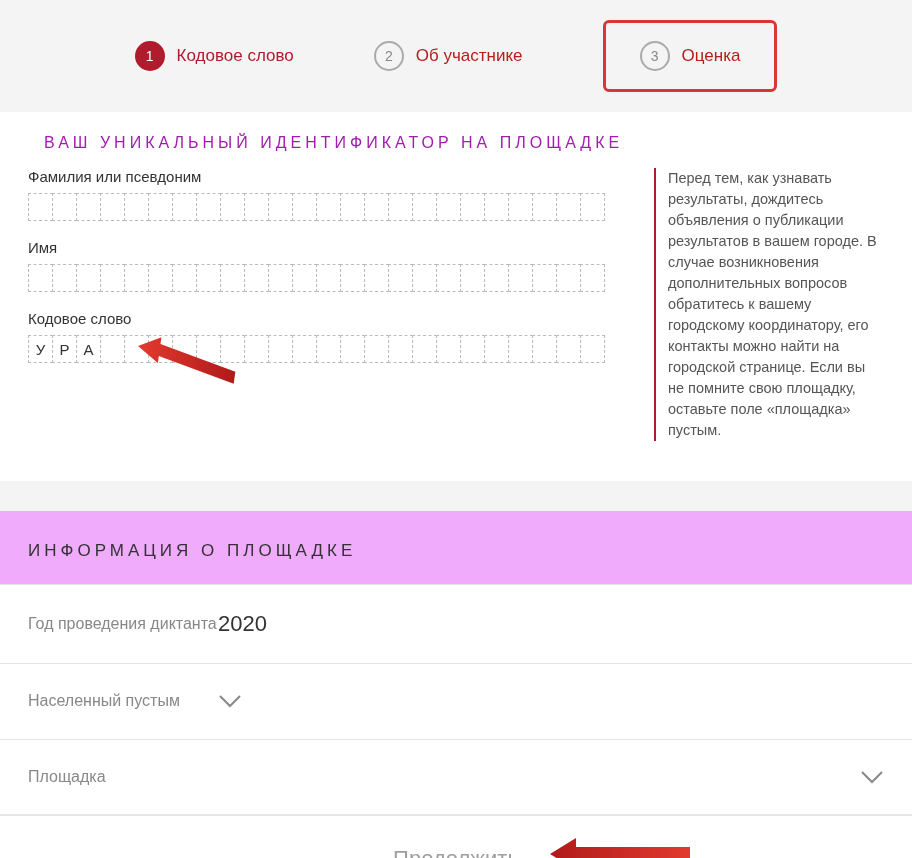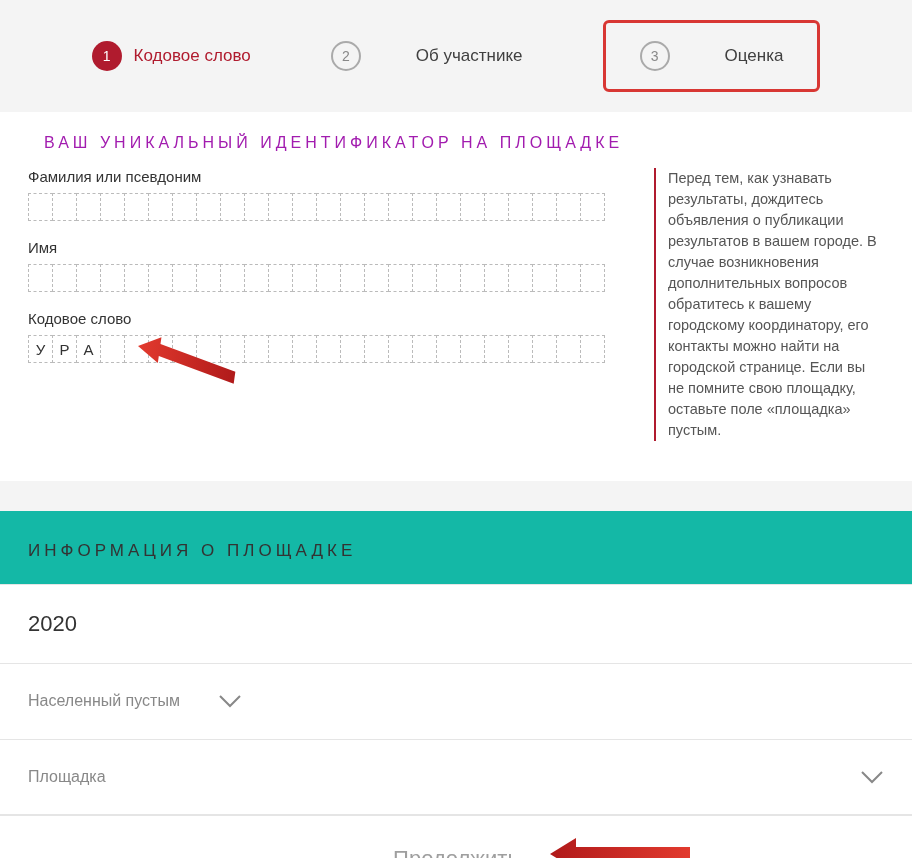--- a/index.html
+++ b/index.html
@@ -4,34 +4,34 @@
 <style>
   * { box-sizing: border-box; margin: 0; padding: 0; }
   body { font-family: Arial, Helvetica, sans-serif; background: #fff; width: 912px; }
   .top-bar { background: #f4f4f4; height: 112px; display: flex; align-items: center; justify-content: center; gap: 80px; }
   .step { display: flex; align-items: center; gap: 12px; }
   .step-circle { width: 30px; height: 30px; border-radius: 50%; display: flex; align-items: center; justify-content: center; font-size: 14px; }
   .step-circle.active { background: #b01b2e; color: #fff; }
   .step-circle.inactive { border: 2px solid #aaa; color: #888; }
   .step-label { font-size: 17px; }
   .step-label.active { color: #b01b2e; }
-  .step-label.inactive { color: #404040; margin-left: 43px; }
+  .step-label.inactive { color: #b91c1c; }
   .step.highlighted { border: 3px solid #d83733; border-radius: 6px; padding: 18px 34px; }
   .section-title { font-size: 16px; letter-spacing: 4px; color: #a21caf; padding: 22px 44px 16px; text-transform: uppercase; }
 
   .id-section { display: flex; gap: 26px; padding: 0 28px 40px; }
   .id-left { flex: 1; }
   .id-right { width: 230px; border-left: 2px solid #b01b2e; padding-left: 12px; color: #555; font-size: 14.5px; line-height: 1.45; }
   .field-block { margin-bottom: 18px; position: relative; }
   .field-label { font-size: 15px; color: #333; margin-bottom: 8px; }
   .char-boxes { display: flex; }
   .char-box { width: 25px; height: 28px; border: 1px dashed #bbb; margin-left: -1px; display: flex; align-items: center; justify-content: center; font-size: 15px; color: #333; }
   .char-box:first-child { margin-left: 0; }
 
-  .info-title { font-size: 17px; letter-spacing: 4px; color: #333; padding: 30px 28px 24px; text-transform: uppercase; background: #14b8a6; }
+  .info-title { font-size: 17px; letter-spacing: 4px; color: #333; padding: 30px 28px 24px; text-transform: uppercase; background: #f0abfc; }
   .info-bg { background: #f4f4f4; height: 30px; }
   .row { display: flex; align-items: center; padding: 26px 28px; border-top: 1px solid #e5e5e5; border-bottom: 1px solid #e5e5e5; margin-top: -1px; }
   .row-label { width: 190px; color: #888; font-size: 16px; line-height: 1.4; }
   .row-value { flex: 1; color: #333; font-size: 22px; }
   .submit-row { text-align: center; padding: 30px 0; border-top: 1px solid #e5e5e5; position: relative; }
   .submit-btn { background: none; border: none; font-size: 22px; color: #9f9f9f; cursor: pointer; }
   .chevron { width: 24px; height: 14px; }
   .chevron svg { width: 100%; height: 100%; }
 
   .arrow-annot { position: absolute; pointer-events: none; }
@@ -158,20 +158,21 @@
       </div>
     </div>
   </div>
   <div class="id-right">Перед тем, как узнавать результаты, дождитесь объявления о публикации результатов в вашем городе. В случае возникновения дополнительных вопросов обратитесь к вашему городскому координатору, его контакты можно найти на городской странице. Если вы не помните свою площадку, оставьте поле «площадка» пустым.</div>
 </div>
 
 <div class="info-bg"></div>
 <div class="info-title">ИНФОРМАЦИЯ О ПЛОЩАДКЕ</div>
 
 <div class="row">
+  <div class="row-label">Год проведения диктанта</div>
   <div class="row-value">2020</div>
 </div>
 
 <div class="row">
   <div class="row-label">Населенный пустым</div>
   <div class="chevron">
     <svg viewBox="0 0 24 14">
         <polyline points="2,2 12,12 22,2" fill="none" stroke="#888" stroke-width="2"></polyline>
       </svg>
   </div>

